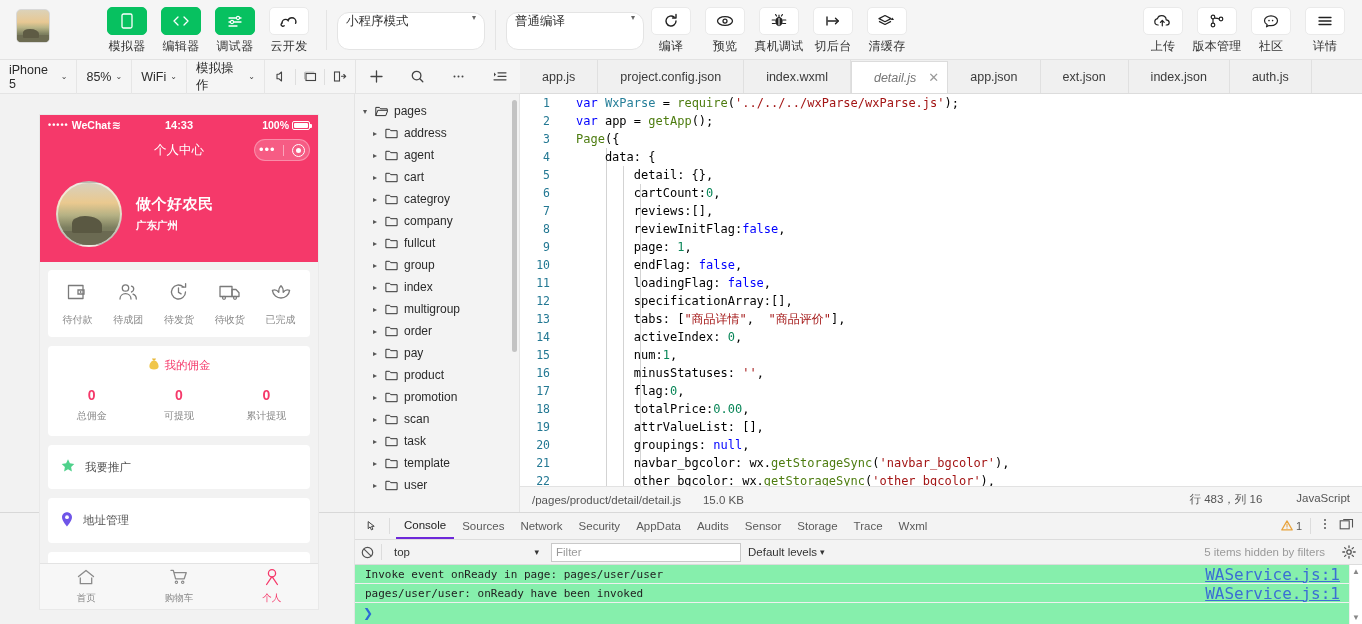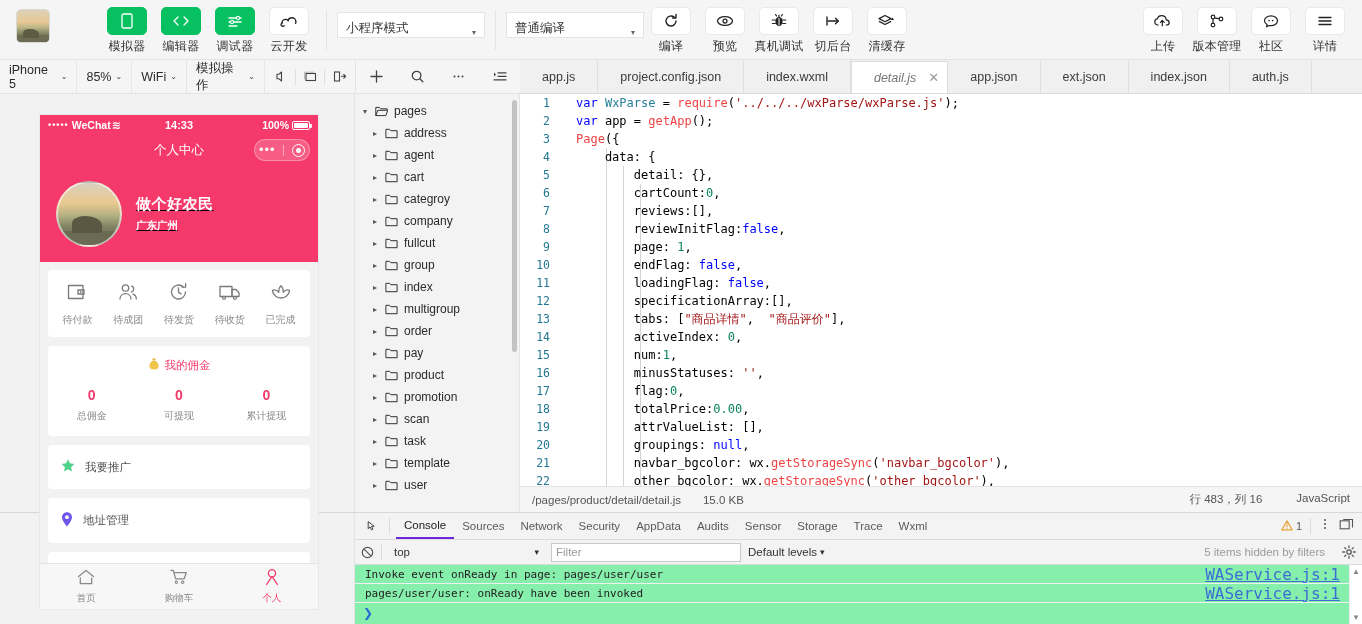--- a/index.html
+++ b/index.html
@@ -41,22 +41,22 @@
     width: 40px; height: 28px; border-radius: 5px; background: #fff;
     display: flex; align-items: center; justify-content: center;
     border: 1px solid #eaeaea;
   }
   .tb-btn .sq.green { background: #07c160; border-color: #07c160; }
   .tb-btn .sq.green svg { stroke: #fff; fill: none; }
   .tb-btn .lbl { font-size: 12px; color: #333; margin-top: 3px; white-space: nowrap; letter-spacing: .3px; }
   .tb-sep { width: 1px; height: 40px; background: #e4e4e4; margin: 10px 10px 0 10px; }
 
   .tb-select {
-    margin-top: 12px; height: 26px; min-width: 148px; background: #fff;
-    border: 1px solid #e4e4e4; border-radius: 0; display: flex; align-items: flex-end;
+    margin-top: 12px; height: 38px; min-width: 148px; background: #fff;
+    border: 1px solid #e4e4e4; border-radius: 12px; display: flex; align-items: flex-start;
     padding: 0 8px; font-size: 12.5px; color: #333; justify-content: space-between;
   }
   .tb-select .caret { font-size: 8px; color:#666; }
   .tb-select.w2 { min-width: 138px; }
 
   .tb-right { margin-left: auto; display: flex; align-items: flex-start; }
 
   
   .row2 { height: 34px; display: flex; flex: 0 0 34px; background:#f5f5f5; }
   .sim-toolbar {
@@ -125,21 +125,21 @@
     position: absolute; right: 8px; top: 4px; width: 56px; height: 22px;
     border-radius: 11px; background: rgba(255,255,255,.18); display: flex;
     align-items: center; justify-content: space-around; border: .5px solid rgba(255,255,255,.3);
   }
   .capsule .ell { color:#fff; font-size: 13px; letter-spacing:1px; line-height: 0; }
   .capsule .bar { width:1px; height:11px; background: rgba(255,255,255,.45); }
   .capsule .circ { width: 13px; height: 13px; border: 1.5px solid #fff; border-radius: 50%;
                    display:flex; align-items:center; justify-content:center; }
   .capsule .circ i { width: 5px; height: 5px; background:#fff; border-radius:50%; display:block; }
 
-  .profile-head { height: 97px; background: #f5396a; display: flex; align-items: center; padding: 0 16px; text-decoration: underline; }
+  .profile-head { height: 97px; background: #f5396a; display: flex; align-items: center; padding: 0 16px; }
   .avatar-ring {
     width: 66px; height: 66px; border-radius: 50%; overflow: hidden; flex: 0 0 66px;
     background: linear-gradient(180deg,#d8d0bd 0%,#eac98f 32%,#b5b184 52%,#7d7f60 72%,#6a6a54 100%);
     position: relative; border: 2px solid rgba(255,255,255,.55);
   }
   .avatar-ring::after { content:""; position:absolute; left:14px; bottom:12px; width:30px; height:17px;
     background:#5a5842; border-radius: 45% 60% 8% 8%; }
   .avatar-ring::before { content:""; position:absolute; left:0; bottom:0; width:100%; height:14px; background:#6b6a52; }
   .profile-text { margin-left: 14px; color: #fff; }
   .profile-text .nm { font-size: 15px; font-weight: bold; letter-spacing:.5px; }
@@ -179,21 +179,21 @@
   .tree-scroll { position: absolute; right: 2px; top: 6px; width: 5px; height: 252px;
                  background: #c3c3c3; border-radius: 3px; }
 
   
   .editor-pane { flex: 1; display: flex; flex-direction: column; min-width: 0; }
   .code-area { flex: 1; background: #fff; overflow: hidden; position: relative; font-family: "DejaVu Sans Mono","Liberation Mono",monospace; }
   .code-line { height: 18px; display: flex; font-size: 12px; line-height: 18px; white-space: pre; }
   .ln { width: 42px; text-align: right; padding-right: 12px; color: #237893; flex: 0 0 42px; font-size: 11.5px; }
   .code-txt { padding-left: 14px; color: #000; position: relative; }
   .kw { color: #0000ff; }
-  .fn { color: #ef4444; }
+  .fn { color: #4d7c0f; }
   .str { color: #a31515; }
   .num { color: #098658; }
   .cls { color: #267f99; }
   .indent-guide { position: absolute; width: 1px; background: #d3d3d3; }
 
   .status-line {
     height: 26px; background: #f5f5f5; border-top: 1px solid #e2e2e2; display: flex;
     align-items: center; padding: 0 12px; font-size: 11.5px; color: #555;
   }
   .status-line .sz { margin-left: 22px; }

